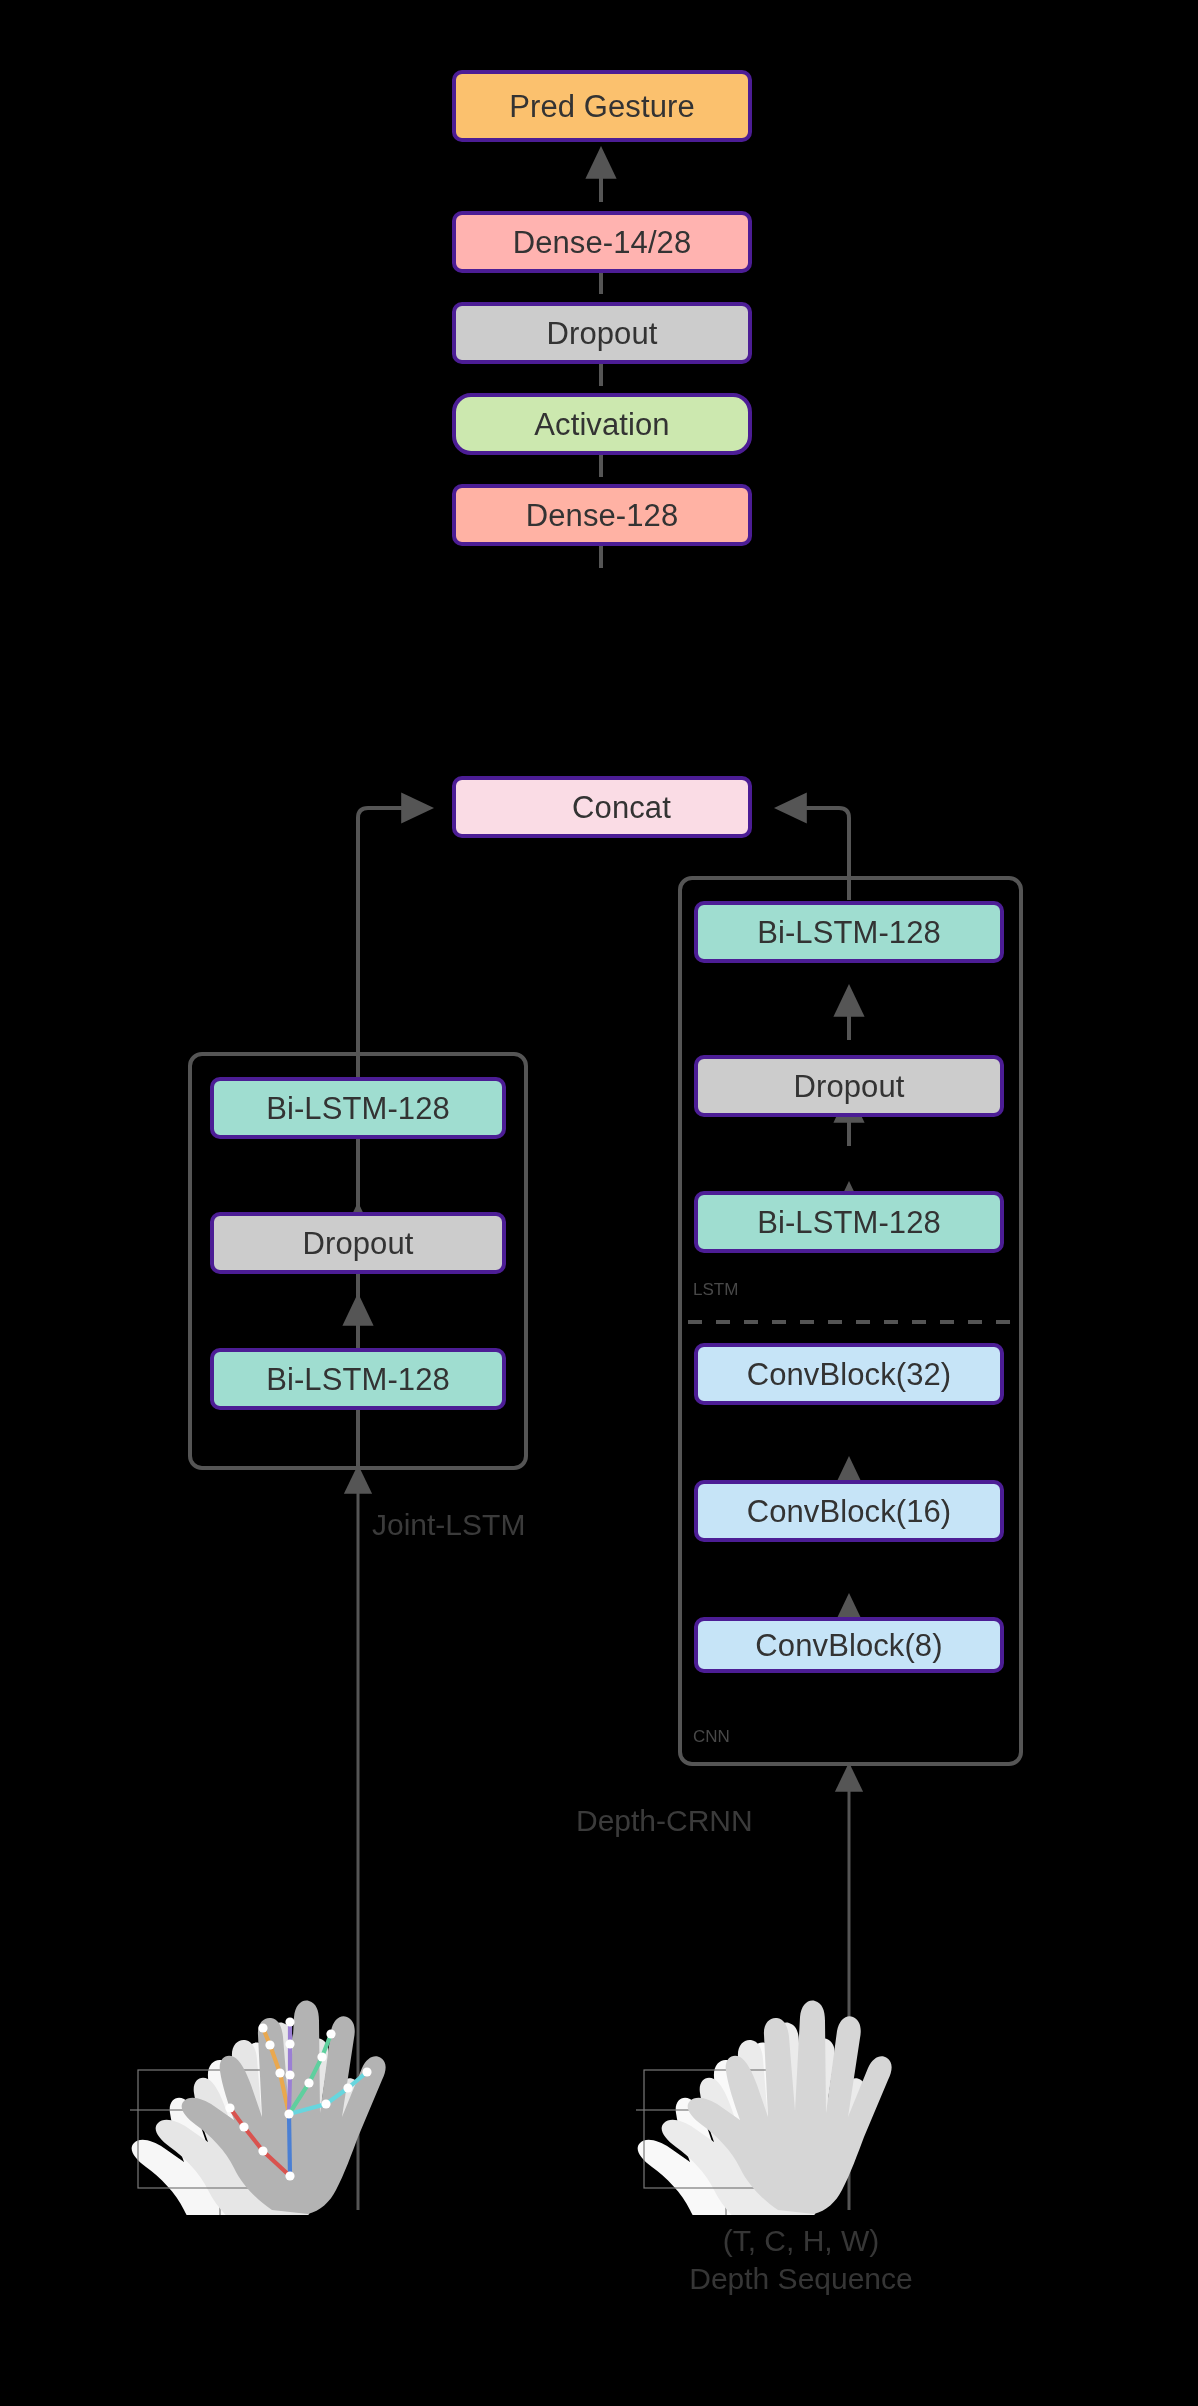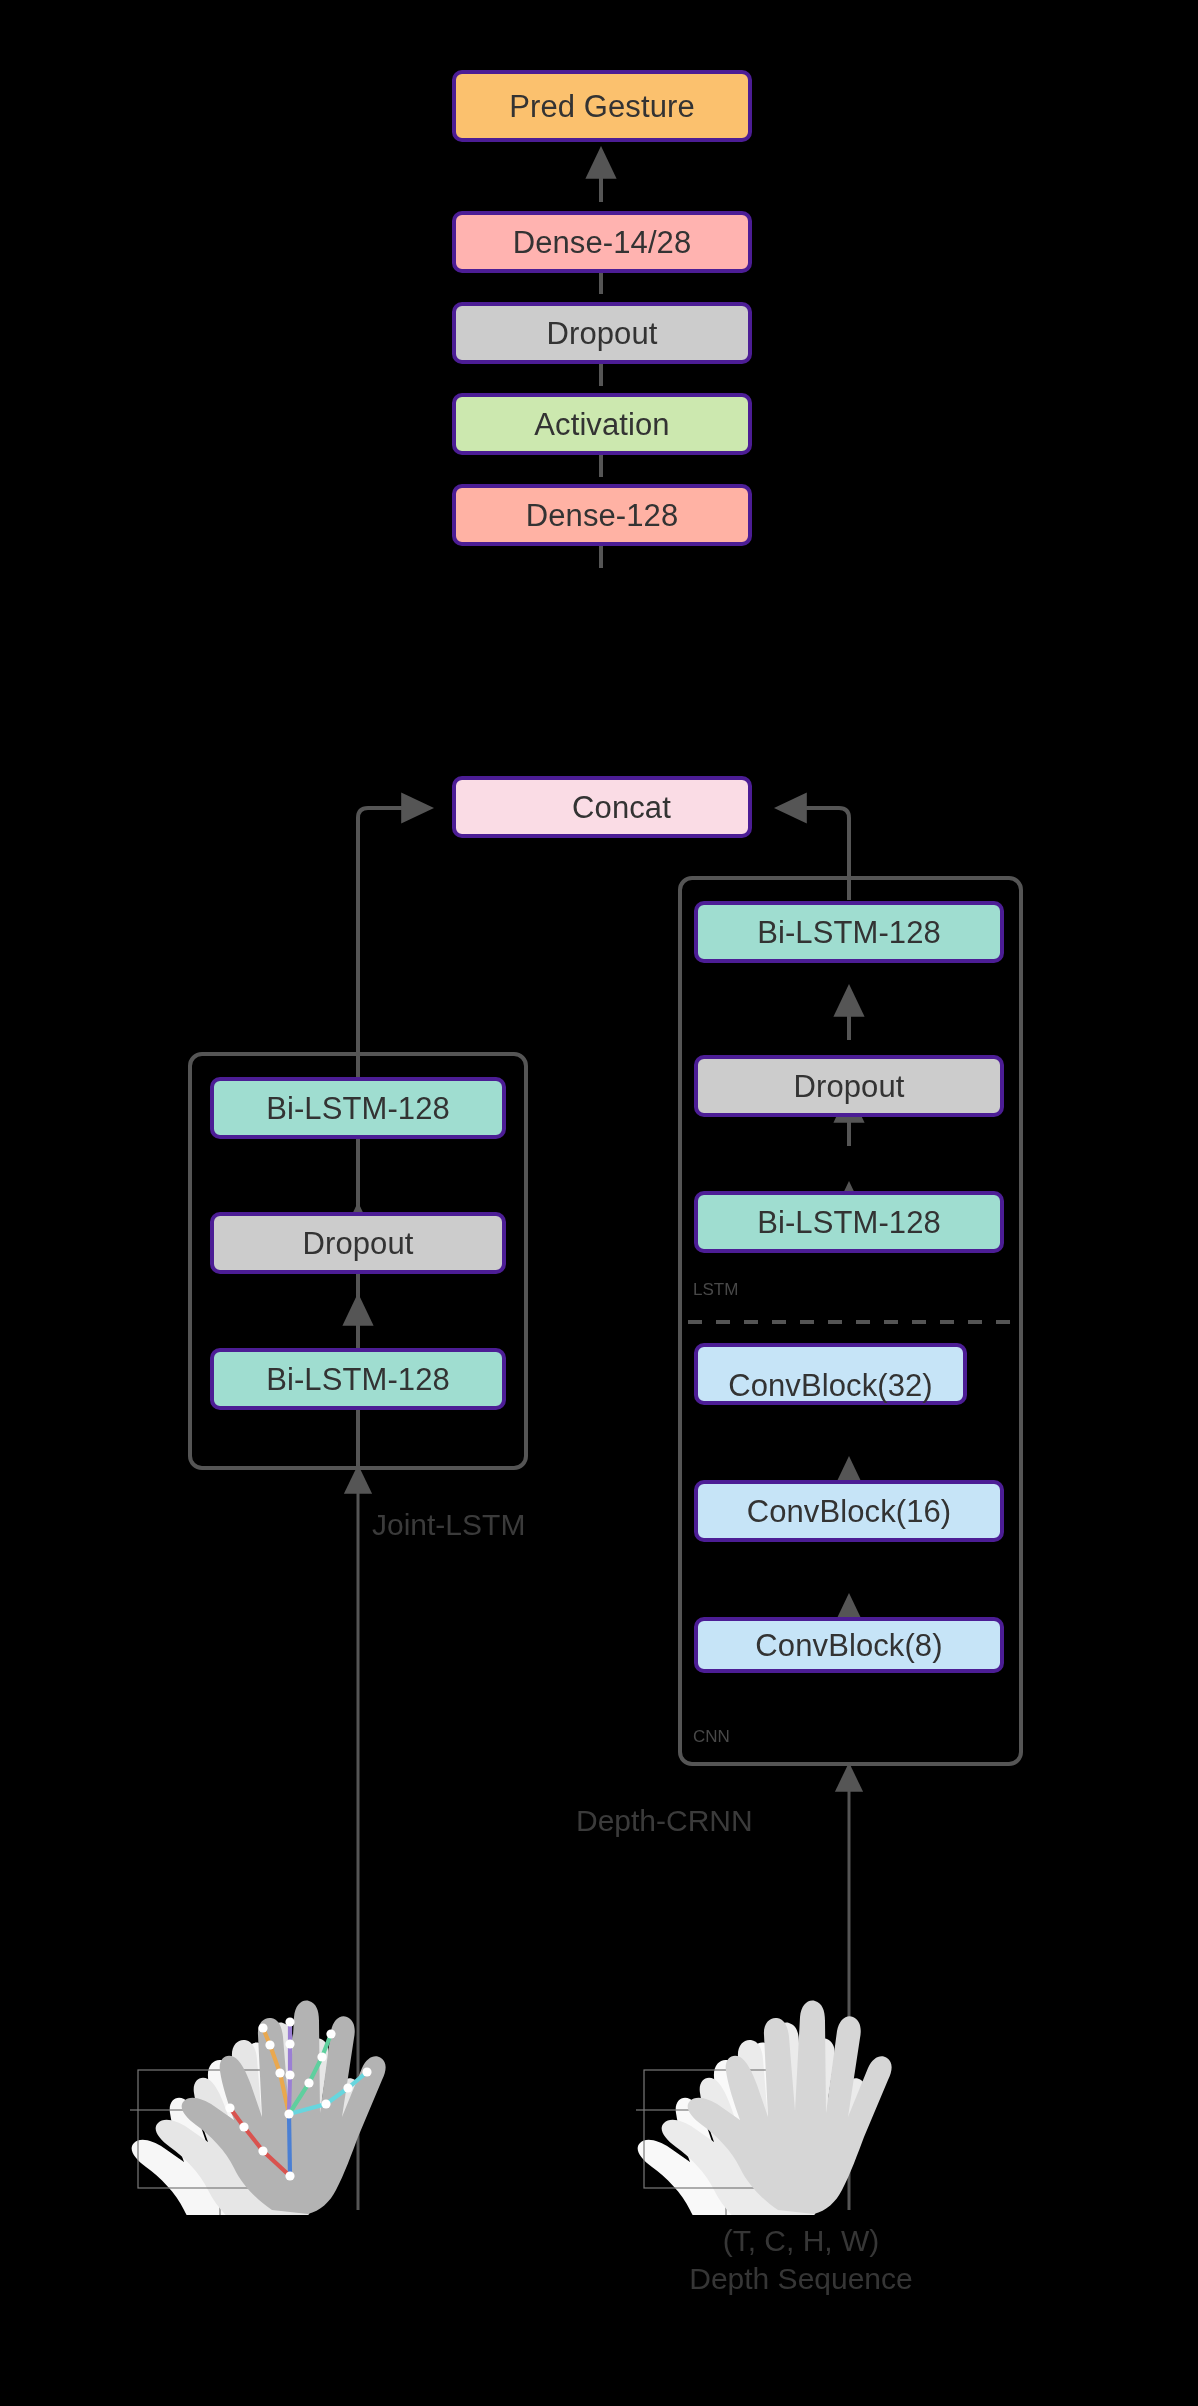--- a/index.html
+++ b/index.html
@@ -137,21 +137,21 @@
   </div>
 
   <div class="node" style="left:452px; top:211px; width:300px; height:62px; background:#FFB3B0;">
     <span>Dense-14/28</span>
   </div>
 
   <div class="node" style="left:452px; top:302px; width:300px; height:62px; background:#CCCCCC;">
     <span>Dropout</span>
   </div>
 
-  <div class="node" style="left:452px; top:393px; width:300px; height:62px; background:#CCE8AF;">
+  <div class="node" style="left:452px; top:393px; width:300px; height:62px; background:#CCE8AF;border-radius:19px;">
     <span>Activation</span>
   </div>
 
   <div class="node" style="left:452px; top:484px; width:300px; height:62px; background:#FFB2A4;">
     <span>Dense-128</span>
   </div>
 
   <div class="node" style="left:452px; top:776px; width:300px; height:62px; background:#FADCE5;padding-left:39px;">
     <span>Concat</span>
   </div>
@@ -181,21 +181,21 @@
   <div class="node" style="left:694px; top:1055px; width:310px; height:62px; background:#CCCCCC;">
     <span>Dropout</span>
   </div>
 
   <div class="node" style="left:694px; top:1191px; width:310px; height:62px; background:#9FDDD0;">
     <span>Bi-LSTM-128</span>
   </div>
 
   <div class="inner-tag" style="left:693px; top:1281px;">LSTM</div>
 
-  <div class="node" style="left:694px; top:1343px; width:273px; height:62px; background:#C6E4F7;align-items:flex-end;">
+  <div class="node" style="left:694px; top:1343px; width:310px; height:62px; background:#C6E4F7;">
     <span>ConvBlock(32)</span>
   </div>
 
   <div class="node" style="left:694px; top:1480px; width:310px; height:62px; background:#C6E4F7;">
     <span>ConvBlock(16)</span>
   </div>
 
   <div class="node" style="left:694px; top:1617px; width:310px; height:56px; background:#C6E4F7;">
     <span>ConvBlock(8)</span>
   </div>

